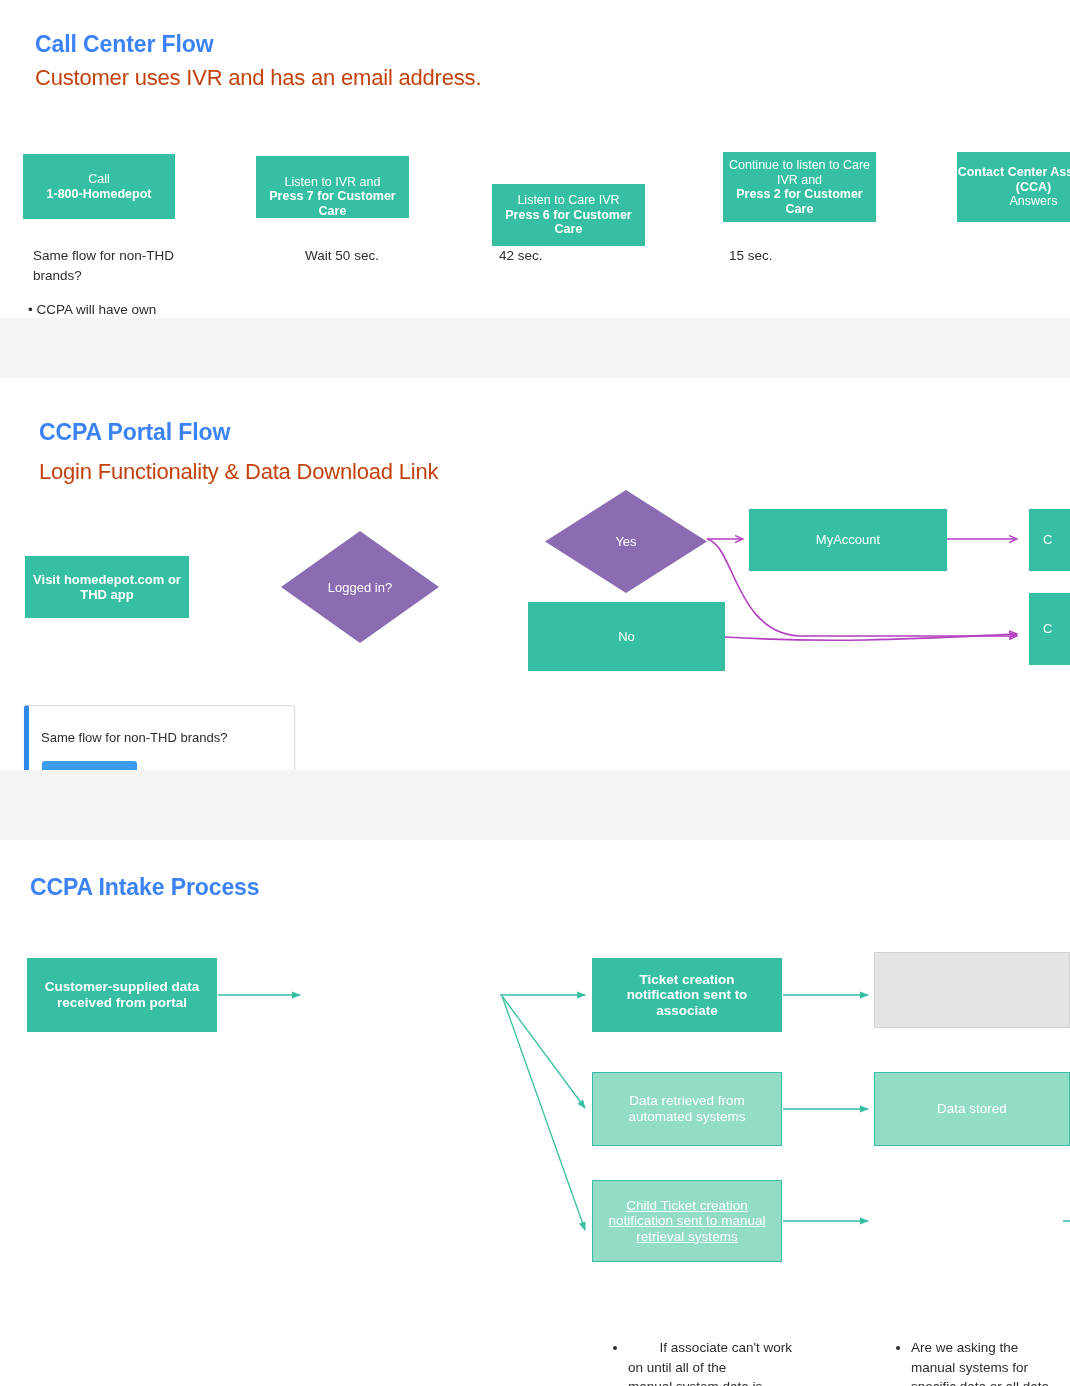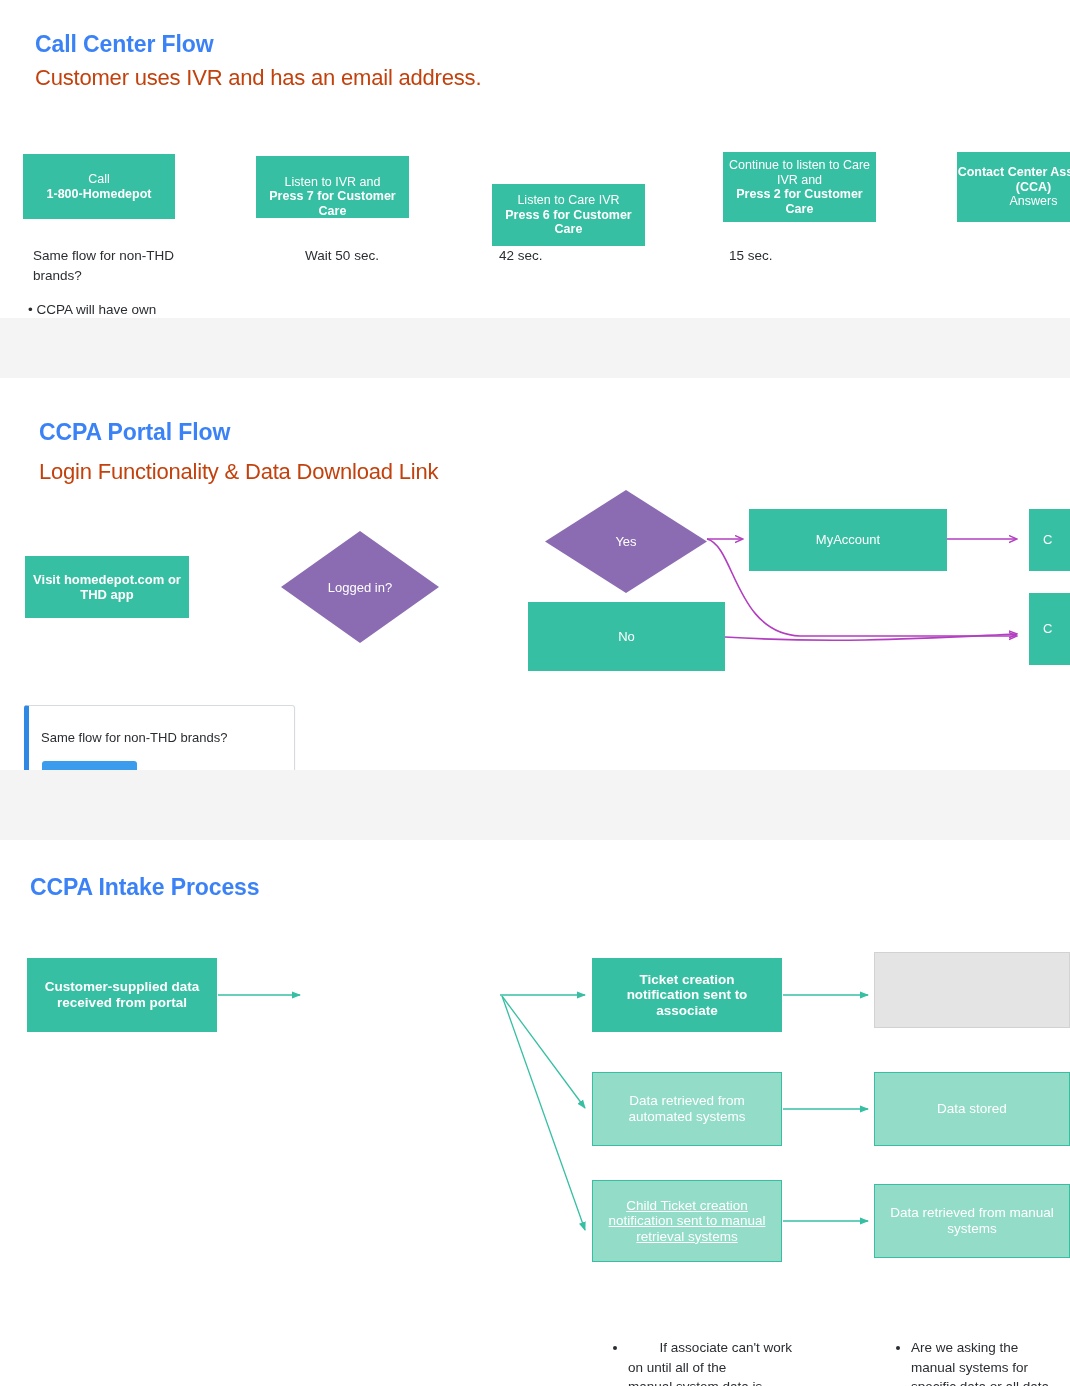--- a/index.html
+++ b/index.html
@@ -220,23 +220,20 @@
   </div>
 
   <div class="node teal-lite" style="left:874px;top:232px;width:196px;height:74px;font-size:13.5px;">
     <span class="reg">Data stored</span>
   </div>
 
   <div class="node teal-lite" style="left:592px;top:340px;width:190px;height:82px;font-size:13.5px;text-decoration:underline;">
     <span class="reg" style="padding:0 8px;display:block;">Child Ticket creation notification sent to manual retrieval systems</span>
   </div>
 
-  <div class="node teal-lite" style="left:874px;top:344px;width:196px;height:74px;font-size:13.5px;">
-    <span class="reg" style="padding:0 10px;display:block;">Data retrieved from manual systems</span>
-  </div>
 
   <div class="bullets" style="left:612px;top:498px;width:180px;">
     <ul>
       <li style="list-style:disc;text-align:right;">If associate can't work</li>
     </ul>
     <div style="padding-left:16px;">on until all of the</div>
     <div style="padding-left:16px;">manual system data is</div>
   </div>
 
   <div class="bullets" style="left:895px;top:498px;width:180px;">

